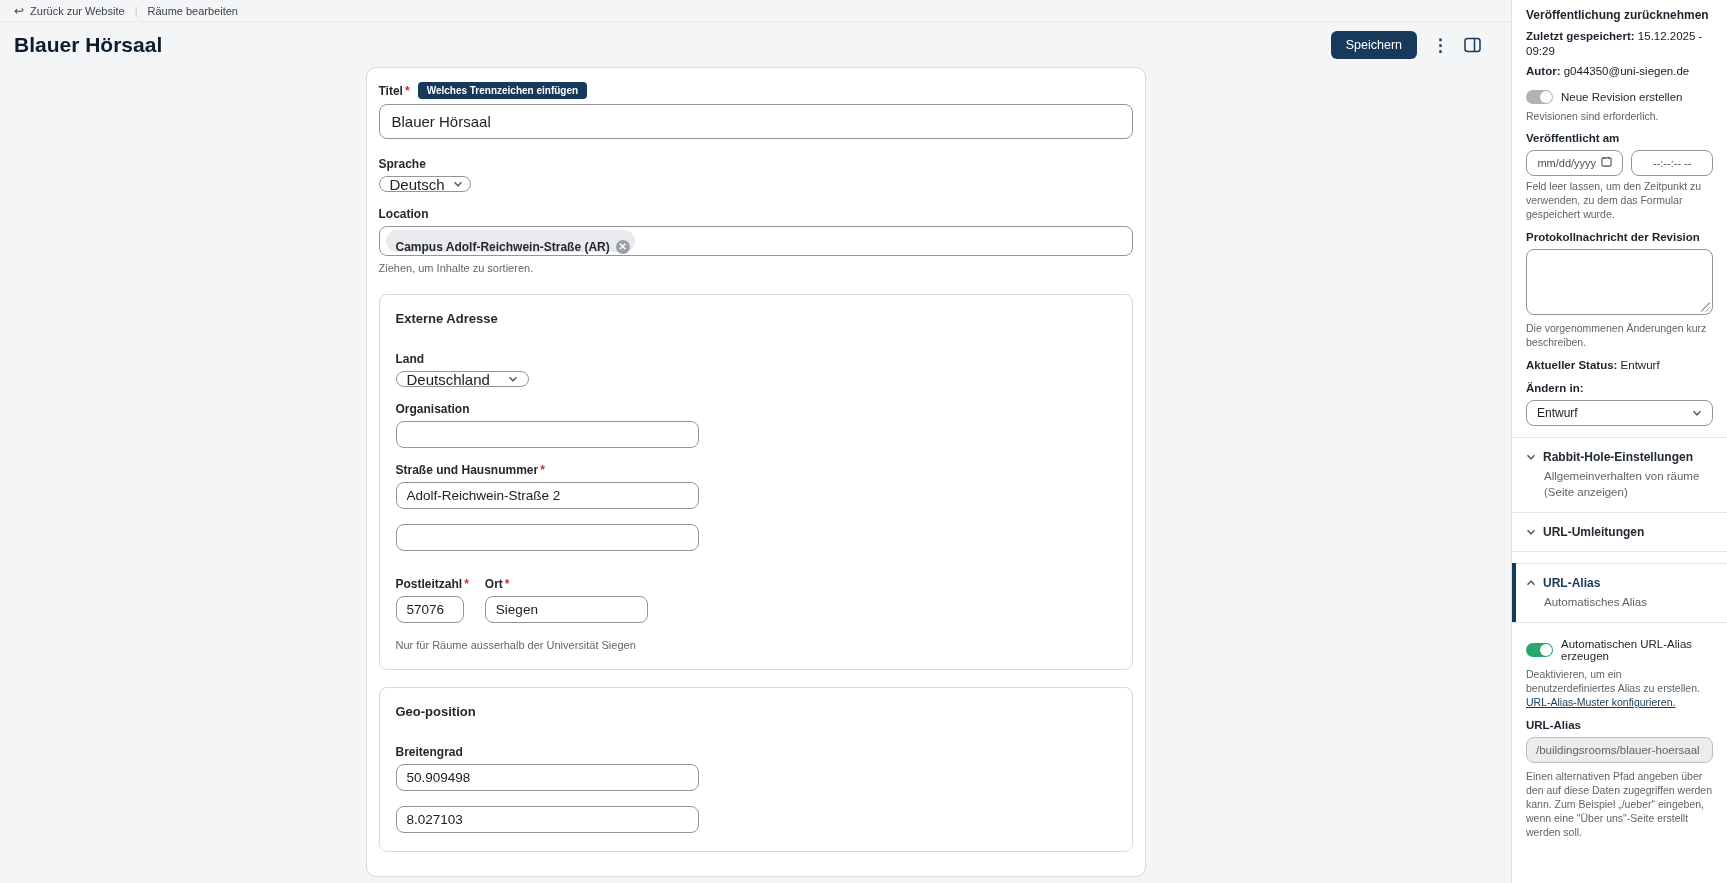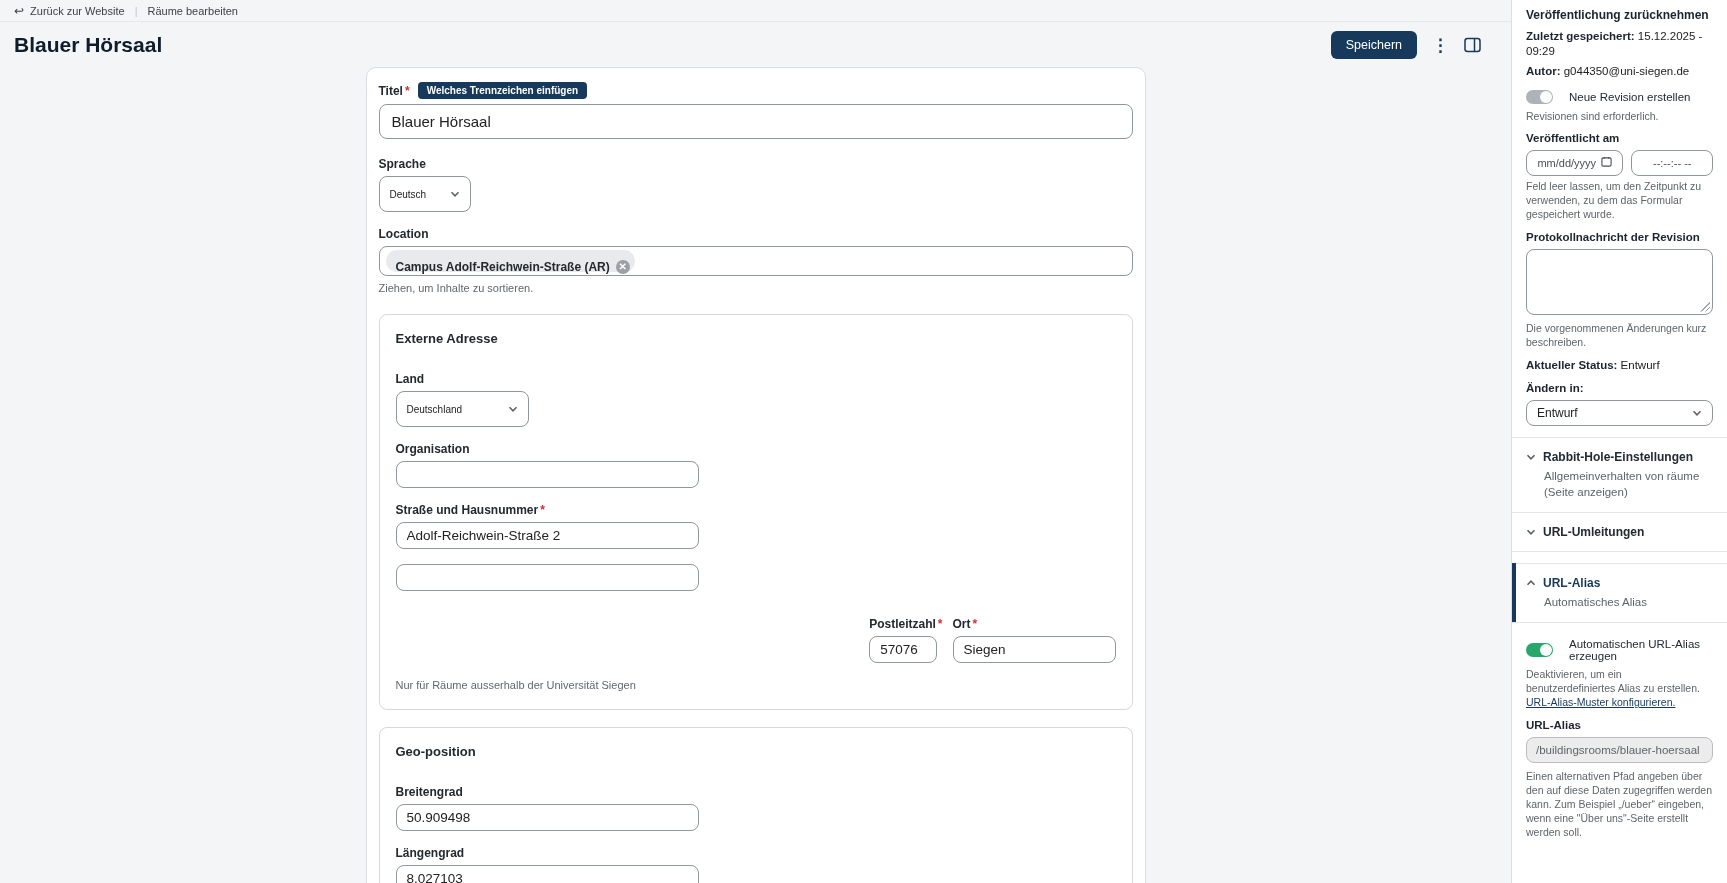--- a/index.html
+++ b/index.html
@@ -38,50 +38,50 @@
   .card { width:780px; margin:6px auto 0; background:#fff; border:1px solid #d9dce0;
           border-radius:10px; padding:14px 12px 24px; }
   .f-label { display:flex; align-items:center; font-size:12px; font-weight:bold; color:#24292f; margin:0 0 5px; }
   .req { color:#d03030; margin-left:2px; }
   .badge { background:#16395c; color:#fff; font-size:10px; font-weight:600; padding:3px 9px;
            border-radius:4px; margin-left:8px; cursor:pointer; }
   .ti { border:1px solid #8f969c; border-radius:8px; background:#fff; color:#222;
         font-family:inherit; font-size:15px; padding:0 12px; outline:none; }
   .title-input { width:100%; height:35px; }
   .sm { height:27px; font-size:13.5px; padding:0 10px; }
-  .select { border:1px solid #8f969c; border-radius:8px; background:#fff; height:36px;
+  .select { border:1px solid #8f969c; border-radius:8px; background:#fff; height:16px;
             display:flex; align-items:center; justify-content:space-between; gap:8px;
-            padding:0 10px; font-size:10px; color:#222; cursor:pointer; }
+            padding:0 10px; font-size:15px; color:#222; cursor:pointer; }
   .chev { display:flex; align-items:center; color:#5b6167; }
   .fld { margin-top:15px; }
   .fld-lg { margin-top:19px; }
   .loc-box { width:100%; height:30px; border:1px solid #8f969c; border-radius:8px;
              background:#fff; display:flex; align-items:center; padding:0 6px; }
   .chip { background:#e8eaed; border-radius:13px; height:22px; display:flex; align-items:center;
           gap:6px; padding:11px 5px 0 10px; font-size:12px; font-weight:bold; color:#24292f; cursor:grab; }
   .chip-x { width:14px; height:14px; border-radius:50%; background:#9aa0a6; color:#fff;
             font-size:10px; line-height:1; display:flex; align-items:center; justify-content:center; cursor:pointer; }
   .help { font-size:11px; color:#61676d; margin-top:6px; }
   .group { border:1px solid #d5d8dc; border-radius:8px; padding:16px 16px 18px; margin-top:20px; }
   .group-title { font-size:13px; font-weight:bold; color:#24292f; }
   .w300 { width:303px; }
   .w133 { width:133px; }
   .w92  { width:92px; }
   .w68  { width:68px; }
   .w163 { width:163px; }
-  .row { display:flex; gap:10px;justify-content:flex-end; }
+  .row { display:flex; gap:16px; }
   .mt28 { margin-top:26px; }
 
   
   .sidebar { flex:0 0 216px; width:216px; background:#fff; border-left:1px solid #dcdfe2;
              padding:6px 14px 0; font-size:12px; overflow:hidden; }
   .sb-strong { font-weight:bold; font-size:12px; color:#1c2430; margin:2px 0 7px; cursor:pointer; }
   .sb-meta { margin:0 0 5px; font-size:11.5px; color:#222; line-height:1.3; }
   .sb-meta b { color:#1c2430; }
-  .toggle-row { display:flex; align-items:center; gap:16px; margin:11px 0 5px; font-size:11.5px; color:#222a33; }
+  .toggle-row { display:flex; align-items:center; gap:8px; margin:11px 0 5px; font-size:11.5px; color:#222a33; }
   .toggle { width:27px; height:14px; border-radius:8px; background:#adb3b9; position:relative;
             flex:0 0 auto; cursor:pointer; }
   .toggle::after { content:""; position:absolute; top:1px; right:1px; width:12px; height:12px;
                    border-radius:50%; background:#fdfdfd; }
   .toggle.green { background:#27a769; }
   .sb-help { font-size:10.5px; color:#5e646a; line-height:1.35; margin:3px 0 0; }
   .sb-label { font-weight:bold; font-size:11.5px; color:#1c2430; margin:9px 0 6px; }
   .dt-row { display:flex; gap:8px; }
   .dt { height:26px; border:1px solid #8f969c; border-radius:8px; background:#fff; color:#4a4f54;
         font-size:11px; display:flex; align-items:center; justify-content:center; gap:5px; cursor:text; }
@@ -234,23 +234,20 @@
           <div class="group-title">Geo-position</div>
 
           <div class="mt28">
             <div class="f-label">
               <span>Breitengrad</span>
             </div>
             <input class="ti sm w300" type="text" value="50.909498" style="">
           </div>
 
           <div class="fld">
-            <div class="f-label">
-              <span>Längengrad</span>
-            </div>
             <input class="ti sm w300" type="text" value="8.027103" style="">
           </div>
         </div>
 
       </div>
     </div>
   </div>
 
   <aside class="sidebar">
 

